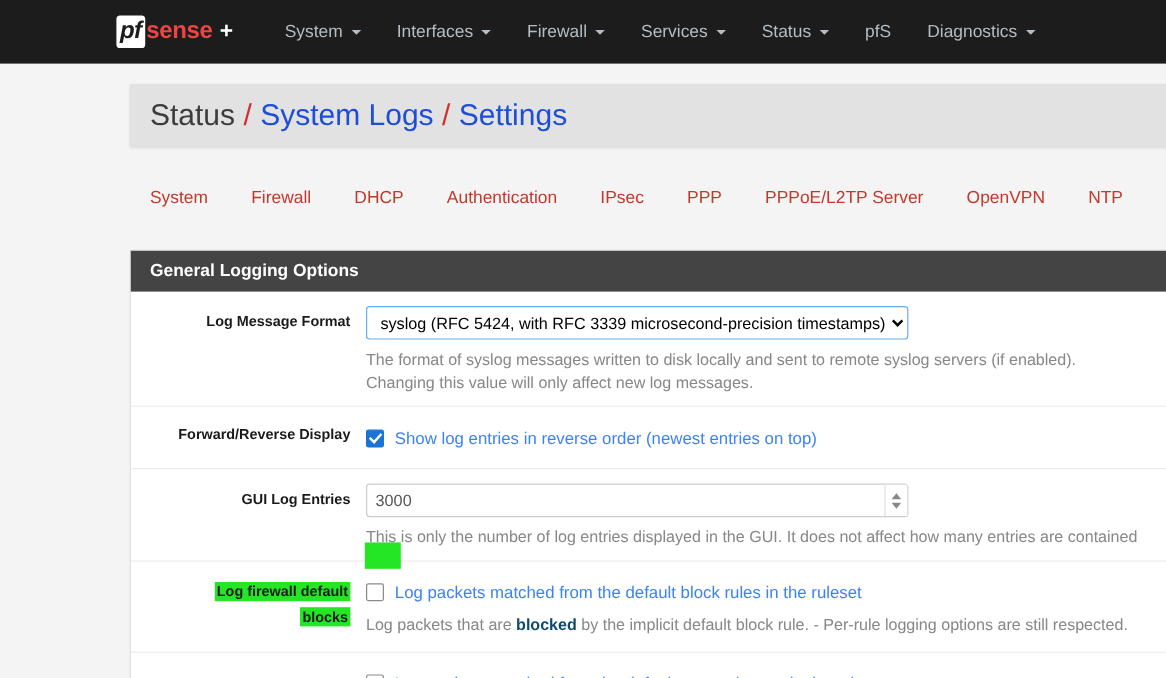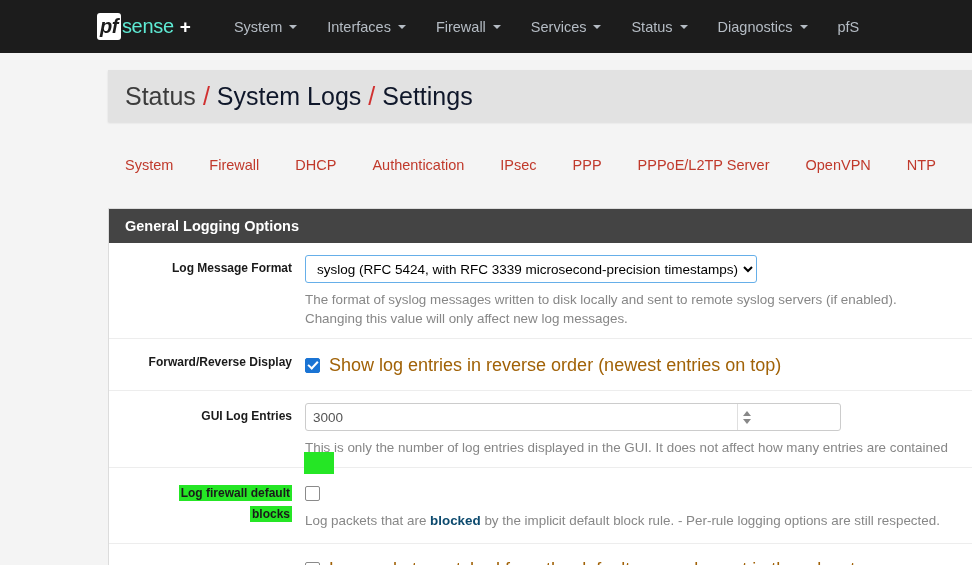--- a/index.html
+++ b/index.html
@@ -33,22 +33,22 @@
     color: #1c1c1c;
     font-weight: bold;
     font-style: italic;
     font-size: 20px;
     line-height: 1;
     padding: 3px 3px 4px 3px;
     border-radius: 3px;
     letter-spacing: -0.5px;
   }
   .brand-sense {
-    color: #5eead4;
-    font-weight: normal;
+    color: #ef4444;
+    font-weight: bold;
     font-size: 20px;
     letter-spacing: -0.3px;
     margin-left: 1px;
   }
   .brand-plus {
     color: #ffffff;
     font-weight: bold;
     font-size: 19px;
     margin-left: 6px;
   }
@@ -78,21 +78,21 @@
     top: 70px; left: 108px;
     width: 900px; height: 52px;
     background: #e2e2e2;
     display: flex;
     align-items: center;
     padding-left: 17px;
     box-shadow: 0 1px 2px rgba(0,0,0,0.10);
   }
   .bc-item { font-size: 25px; }
   .bc-root { color: #3c3c3c; }
-  .bc-link { color: #0f172a; }
+  .bc-link { color: #1d4ed8; }
   .bc-sep { color: #d03030; font-size: 25px; margin: 0 7px; }
 
   
   .tabs {
     position: absolute;
     top: 145px; left: 108px;
     width: 900px; height: 40px;
     display: flex;
     align-items: center;
   }
@@ -148,21 +148,21 @@
     border-radius: 3px;
     font-size: 13.5px;
     color: #000000;
     padding-left: 7px;
     background: #fff;
     outline: none;
     font-family: "Liberation Sans", sans-serif;
   }
   .numwrap { position: relative; width: 452px; height: 28px; }
   input.formnum {
-    width: 536px;
+    width: 452px;
     height: 28px;
     border: 1px solid #cccccc;
     border-radius: 3px;
     font-size: 13.5px;
     color: #555;
     padding-left: 7px;
     background: #fff;
     outline: none;
     font-family: "Liberation Sans", sans-serif;
   }
@@ -217,22 +217,22 @@
   .cbox.checked::after {
     content: "";
     position: absolute;
     left: 4px; top: 0.5px;
     width: 4px; height: 8px;
     border: solid #ffffff;
     border-width: 0 2px 2px 0;
     transform: rotate(43deg);
   }
   .check-label {
-    font-size: 18px;
-    color: #a16207;
+    font-size: 14px;
+    color: #3b82f6;
     white-space: nowrap;
   }
 
   
   .hl {
     background: #25e625;
     padding: 1px 2px;
   }
   .cb-highlight {
     position: absolute;
@@ -268,25 +268,25 @@
     </div>
     <div class="navitem">
       <span>Services</span>
       <span class="caret"></span>
     </div>
     <div class="navitem">
       <span>Status</span>
       <span class="caret"></span>
     </div>
     <div class="navitem">
+      <span>pfS</span>
+    </div>
+    <div class="navitem">
       <span>Diagnostics</span>
       <span class="caret"></span>
-    </div>
-    <div class="navitem">
-      <span>pfS</span>
     </div>
   </div>
 </div>
 
 <div class="breadcrumb-wrap">
   <span class="bc-item bc-root">Status</span>
   <span class="bc-sep">/</span>
   <span class="bc-item bc-link">System Logs</span>
   <span class="bc-sep">/</span>
   <span class="bc-item bc-link">Settings</span>
@@ -344,20 +344,21 @@
     </div>
 
     <div class="form-row row-block" style="padding-top:14px;padding-bottom:13px;">
       <div class="form-label" style="padding-top:1px;line-height:21px;">
         <span class="hl">Log firewall default</span><br>
         <span class="hl">blocks</span>
       </div>
       <div class="form-control-col">
         <div class="check-line">
           <div class="cbox cb-over"></div>
+          <span class="check-label">Log packets matched from the default block rules in the ruleset</span>
         </div>
         <div class="help-text"><span>Log packets that are </span><b>blocked</b><span> by the implicit default block rule. - Per-rule logging options are still respected.</span></div>
       </div>
     </div>
 
     <div class="form-row" style="padding-top:14px;padding-bottom:13px;">
       <div class="form-label"></div>
       <div class="form-control-col">
         <div class="check-line">
           <div class="cbox"></div>

